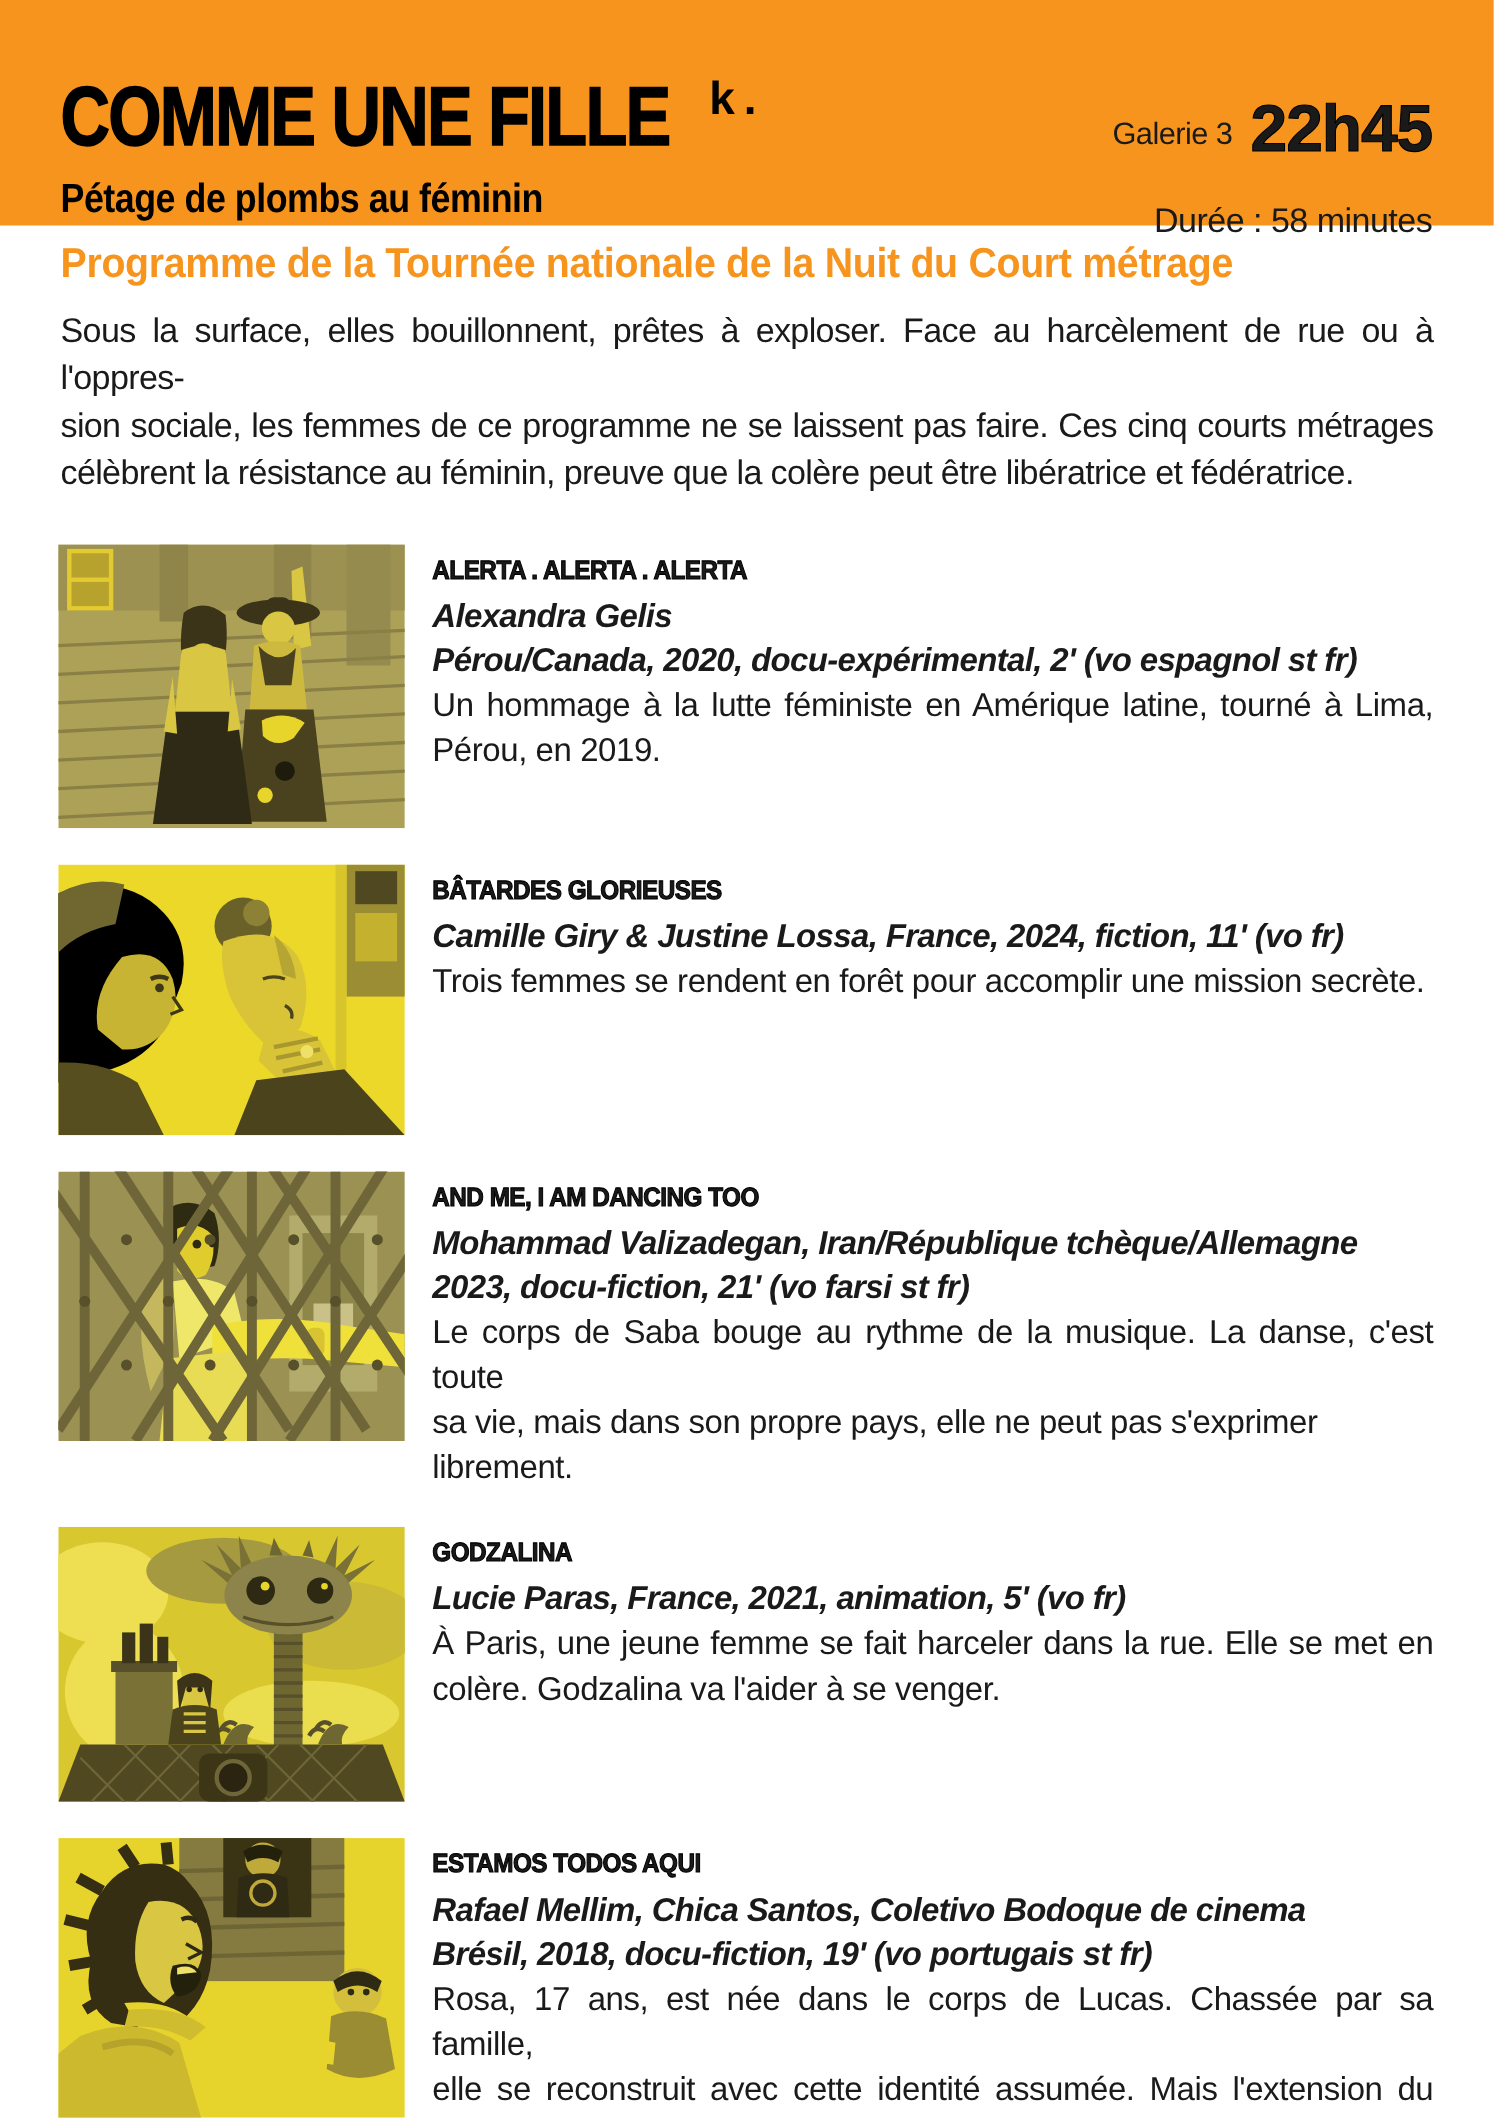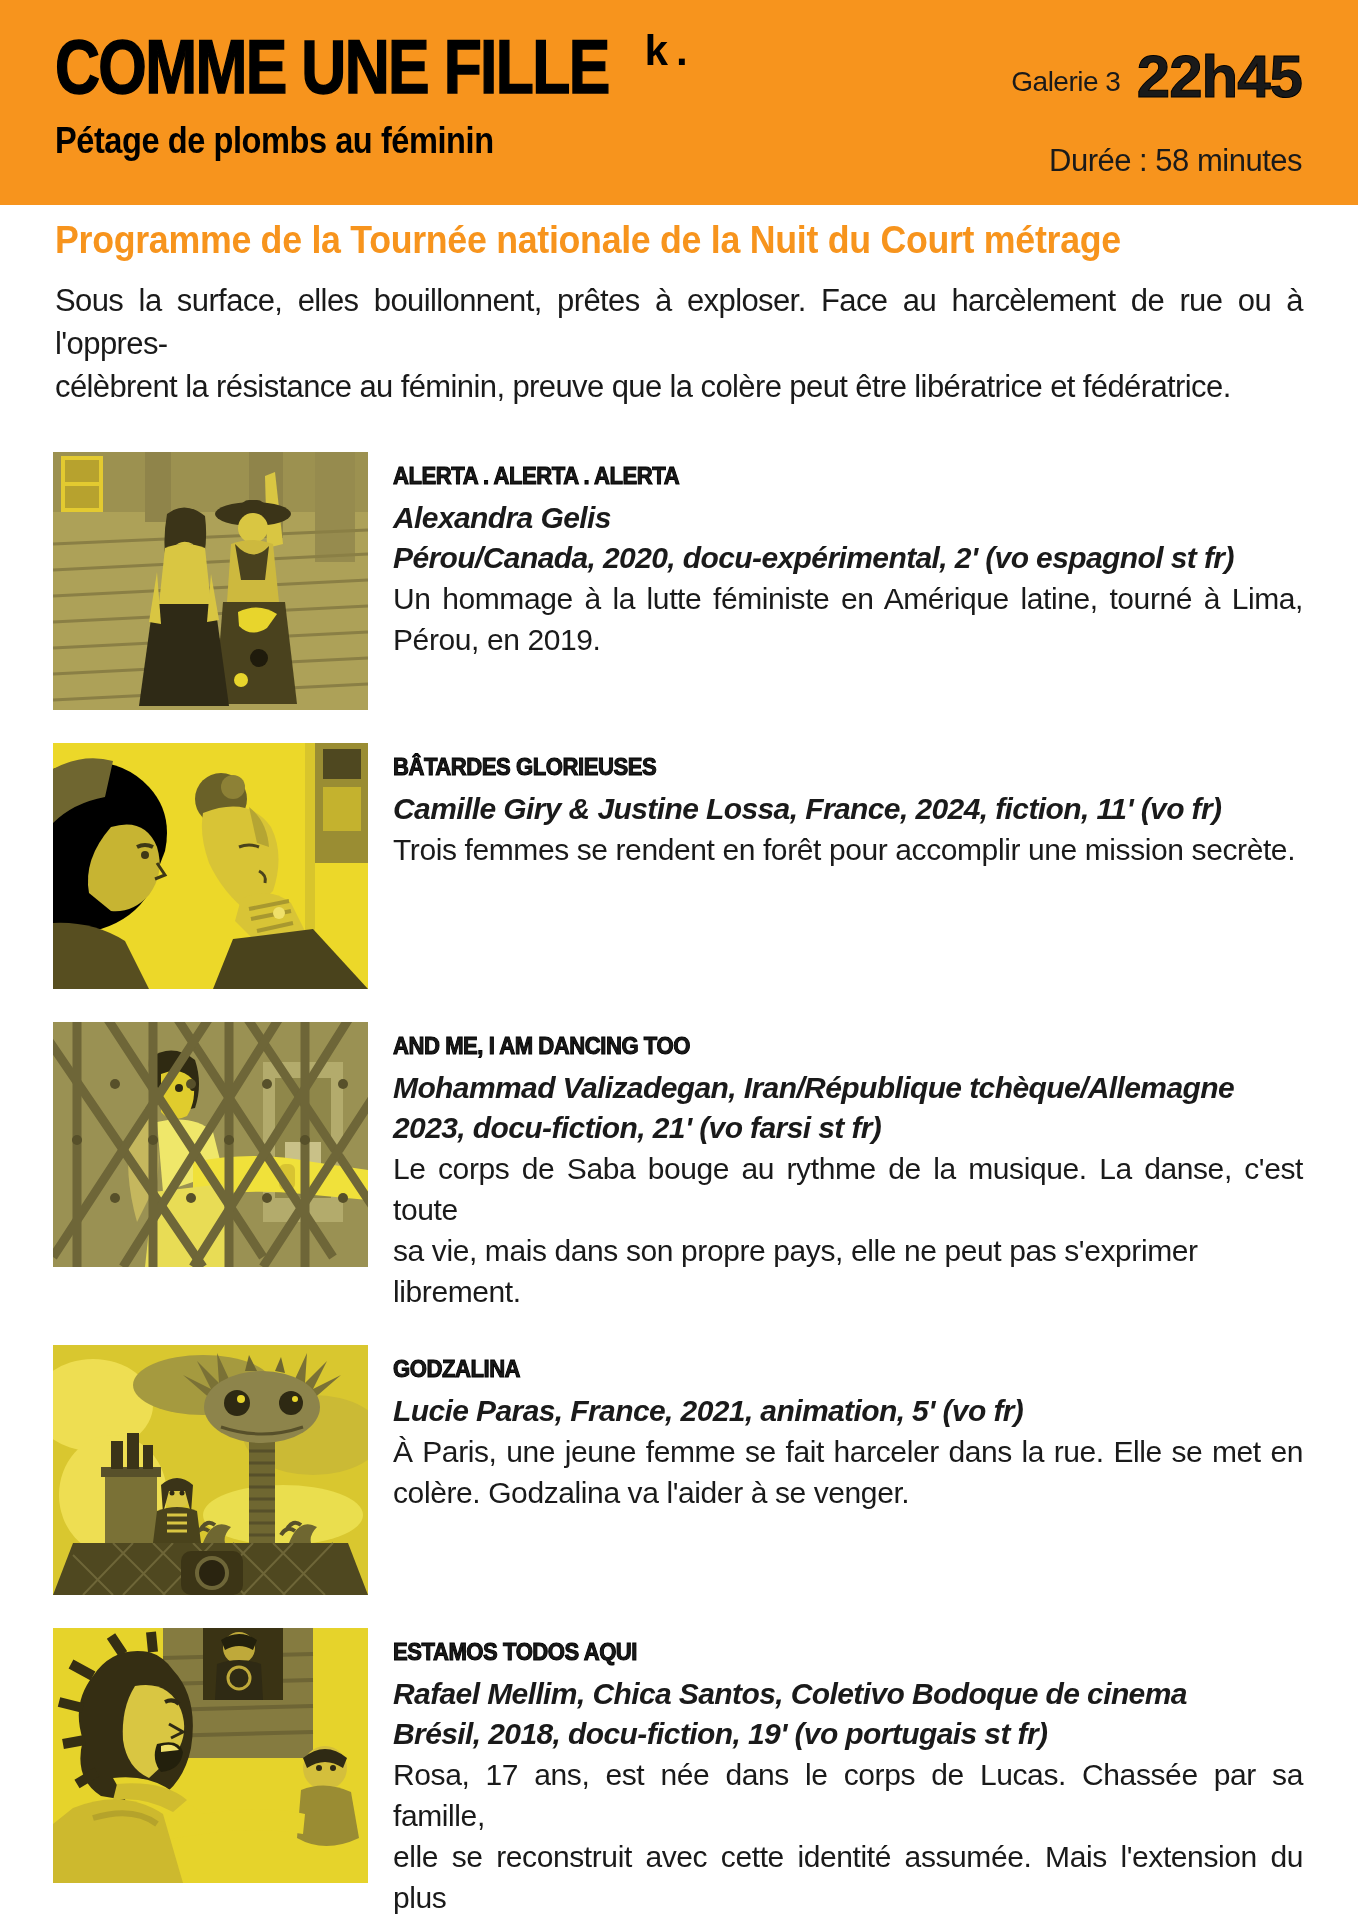--- a/index.html
+++ b/index.html
@@ -2,21 +2,21 @@
 <html><head>
 <meta charset="utf-8">
 <style>
   * { margin:0; padding:0; box-sizing:border-box; }
   html,body { width:1358px; height:1925px; background:#fff; overflow:hidden;
               font-family:"Liberation Sans", sans-serif; color:#1a1a1a; }
 
   
   .header { height:205px; background:#F7941D; display:flex;
             justify-content:space-between; align-items:flex-start;
-            padding:28px 56px 0 55px; }
+            padding:68px 56px 0 55px; }
   .h-title-line { white-space:nowrap; }
   .h-title { display:inline-block; font-size:76px; font-weight:700; line-height:78px;
              letter-spacing:-2px; transform:scaleX(.82); transform-origin:left top;
              -webkit-text-stroke:1.5px #000; color:#000; }
   .h-mark { font-family:"Liberation Mono", monospace; font-size:42px; font-weight:700;
             color:#000; vertical-align:28px; margin-left:-86px; }
   .h-sub { display:inline-block; font-size:37px; font-weight:700; letter-spacing:-.5px;
            transform:scaleX(.88); transform-origin:left top; margin-top:14px; color:#000; }
   .h-right { text-align:right; padding-top:14px; }
   .h-venue { font-size:28px; font-weight:400; letter-spacing:-.5px; vertical-align:6px; }
@@ -65,20 +65,21 @@
     <div class="h-dur">Durée : 58 minutes</div>
   </div>
 </div>
 
 <div class="program">
   <span>Programme de la Tournée nationale de la Nuit du Court métrage</span>
 </div>
 
 <div class="intro">
   <div class="j">Sous la surface, elles bouillonnent, prêtes à exploser. Face au harcèlement de rue ou à l'oppres-</div>
+  <div class="j">sion sociale, les femmes de ce programme ne se laissent pas faire. Ces cinq courts métrages</div>
   <div>célèbrent la résistance au féminin, preuve que la colère peut être libératrice et fédératrice.</div>
 </div>
 
 <div class="films">
 
   <div class="film">
     <svg class="thumb" width="315" height="258" viewBox="0 0 315 258" preserveAspectRatio="none">
       <rect width="315" height="258" fill="#ada158"></rect>
       <rect x="0" y="0" width="315" height="60" fill="#9c9150"></rect>
       <rect x="8" y="4" width="42" height="56" fill="#e3ca30"></rect>

